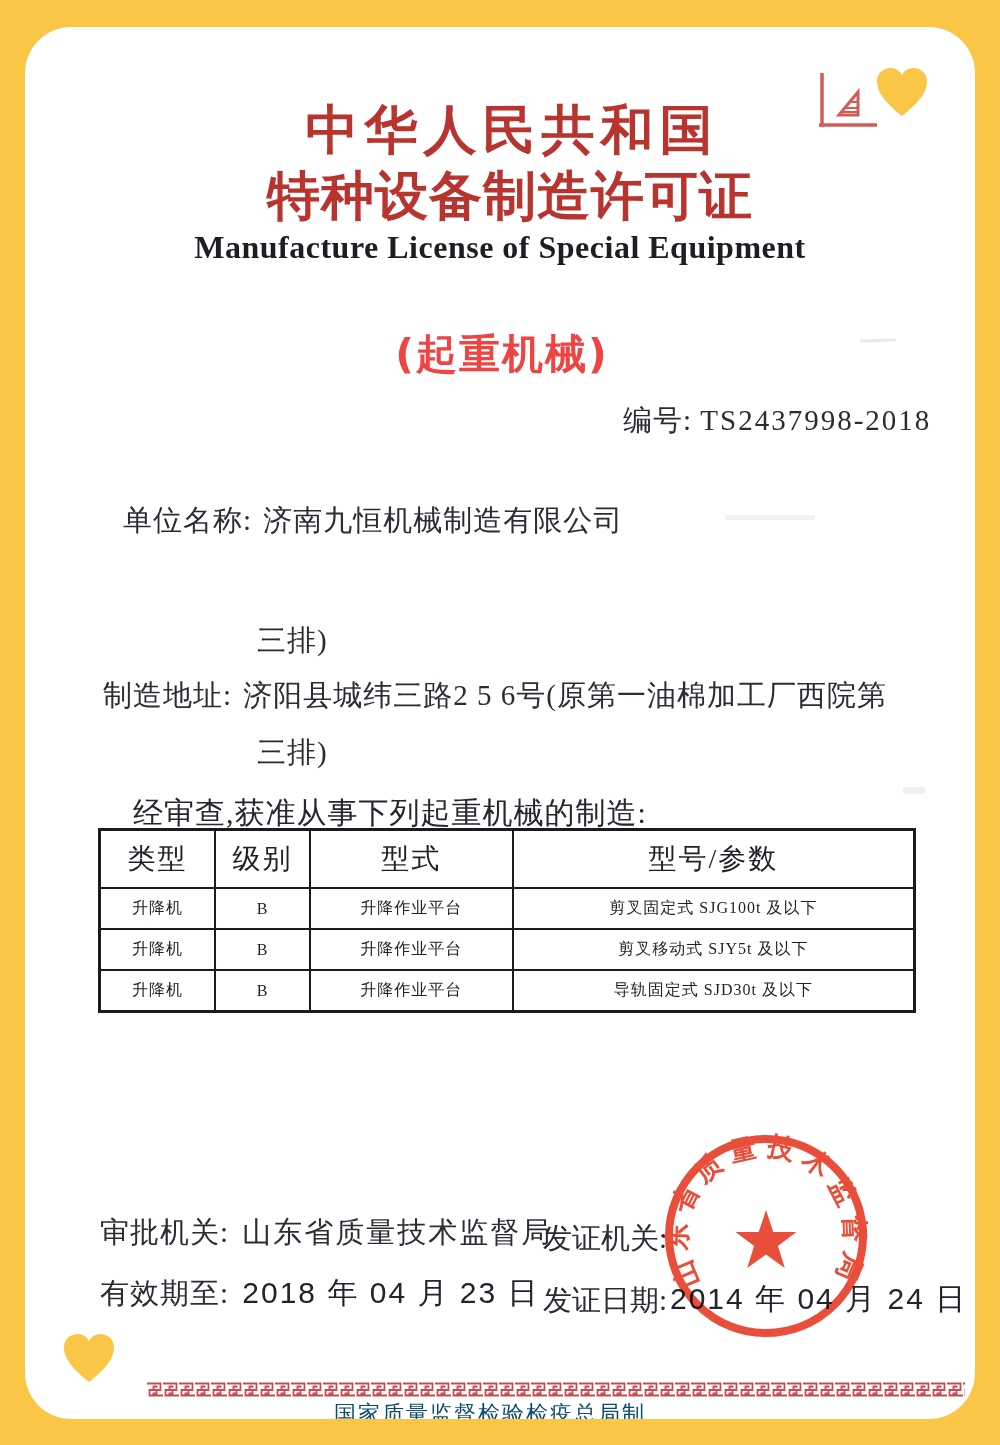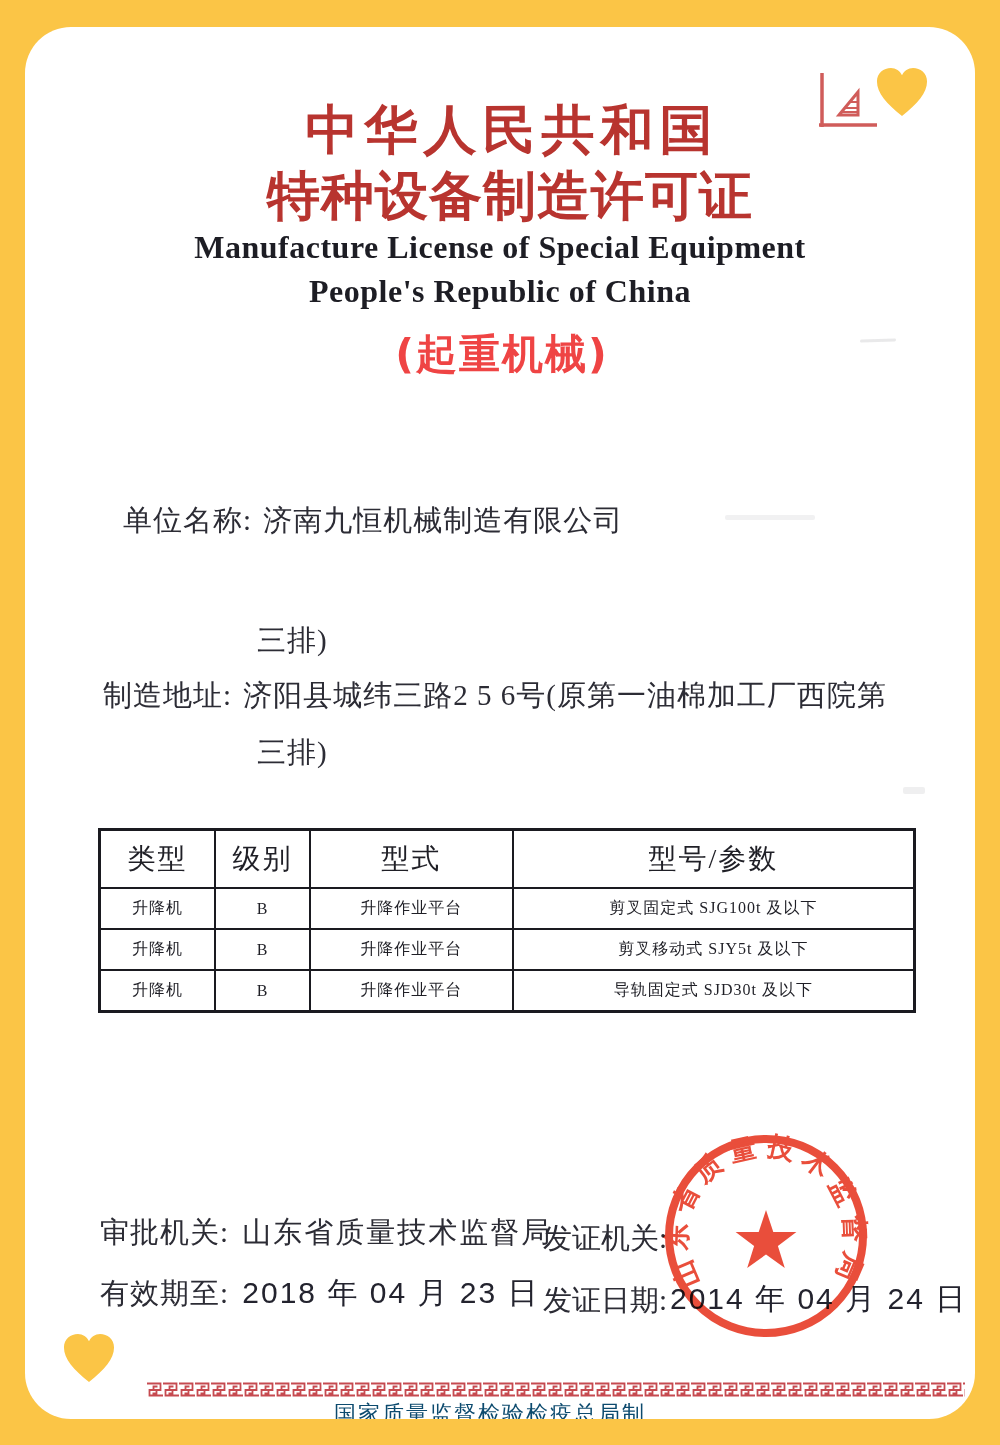--- a/index.html
+++ b/index.html
@@ -109,39 +109,43 @@
     <svg class="abs heart-tr" width="58" height="52" viewBox="0 0 60 54">
       <path d="M30 51 C14 38 4 27 4 15 C4 6 11 1 18.5 1 C23.5 1 28 4 30 8.5 C32 4 36.5 1 41.5 1 C49 1 56 6 56 15 C56 27 46 38 30 51 Z" fill="#FBC546"></path>
     </svg>
     <svg class="abs heart-bl" width="58" height="52" viewBox="0 0 60 54">
       <path d="M30 51 C14 38 4 27 4 15 C4 6 11 1 18.5 1 C23.5 1 28 4 30 8.5 C32 4 36.5 1 41.5 1 C49 1 56 6 56 15 C56 27 46 38 30 51 Z" fill="#FBC546"></path>
     </svg>
 
     <div class="abs centered title-cn1">中华人民共和国</div>
     <div class="abs centered title-cn2">特种设备制造许可证</div>
     <div class="abs centered title-en1">Manufacture License of Special Equipment</div>
-    <div class="abs centered title-en2">People's Republic of China</div>
     <div class="abs centered category">(起重机械)</div>
 
+    <div class="abs license-no">
+      <span class="lbl">编号:</span>
+      <span class="num">TS2437998-2018</span>
+    </div>
 
     <div class="abs field f-unit">
       <span class="lbl">单位名称:</span>
       <span class="val">济南九恒机械制造有限公司</span>
     </div>
     <div class="abs field f-reg2">
       <span class="val">三排)</span>
     </div>
     <div class="abs field f-mfg1">
       <span class="lbl">制造地址:</span>
       <span class="val">济阳县城纬三路2 5 6号(原第一油棉加工厂西院第</span>
     </div>
     <div class="abs field f-mfg2">
       <span class="val">三排)</span>
     </div>
 
+    <div class="abs intro">经审查,获准从事下列起重机械的制造:</div>
 
     <table class="lic-table">
       <colgroup>
           <col class="c1">
           <col class="c2">
           <col class="c3">
           <col class="c4">
         </colgroup>
       <thead>
         <tr>

